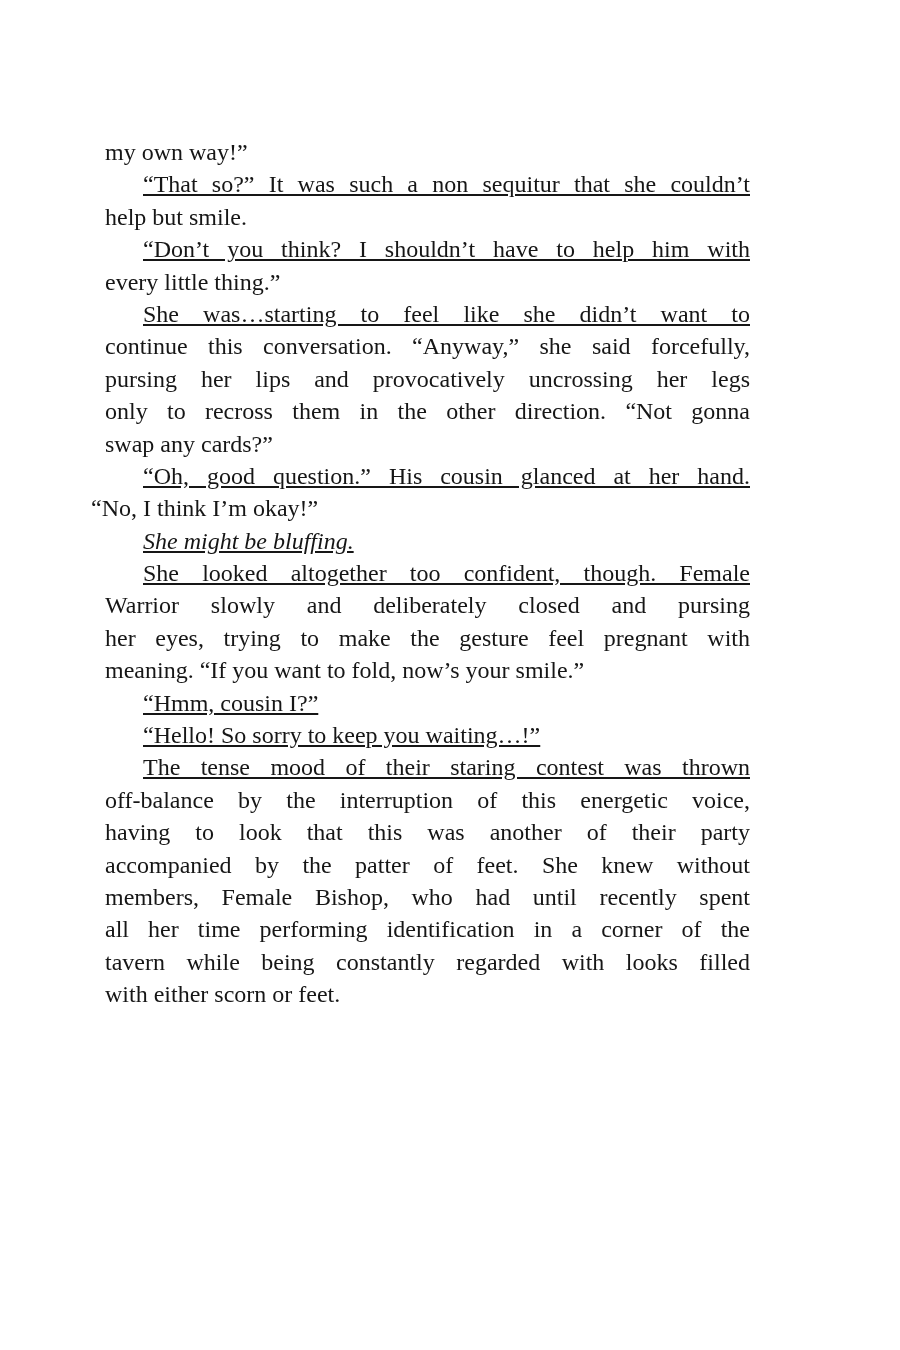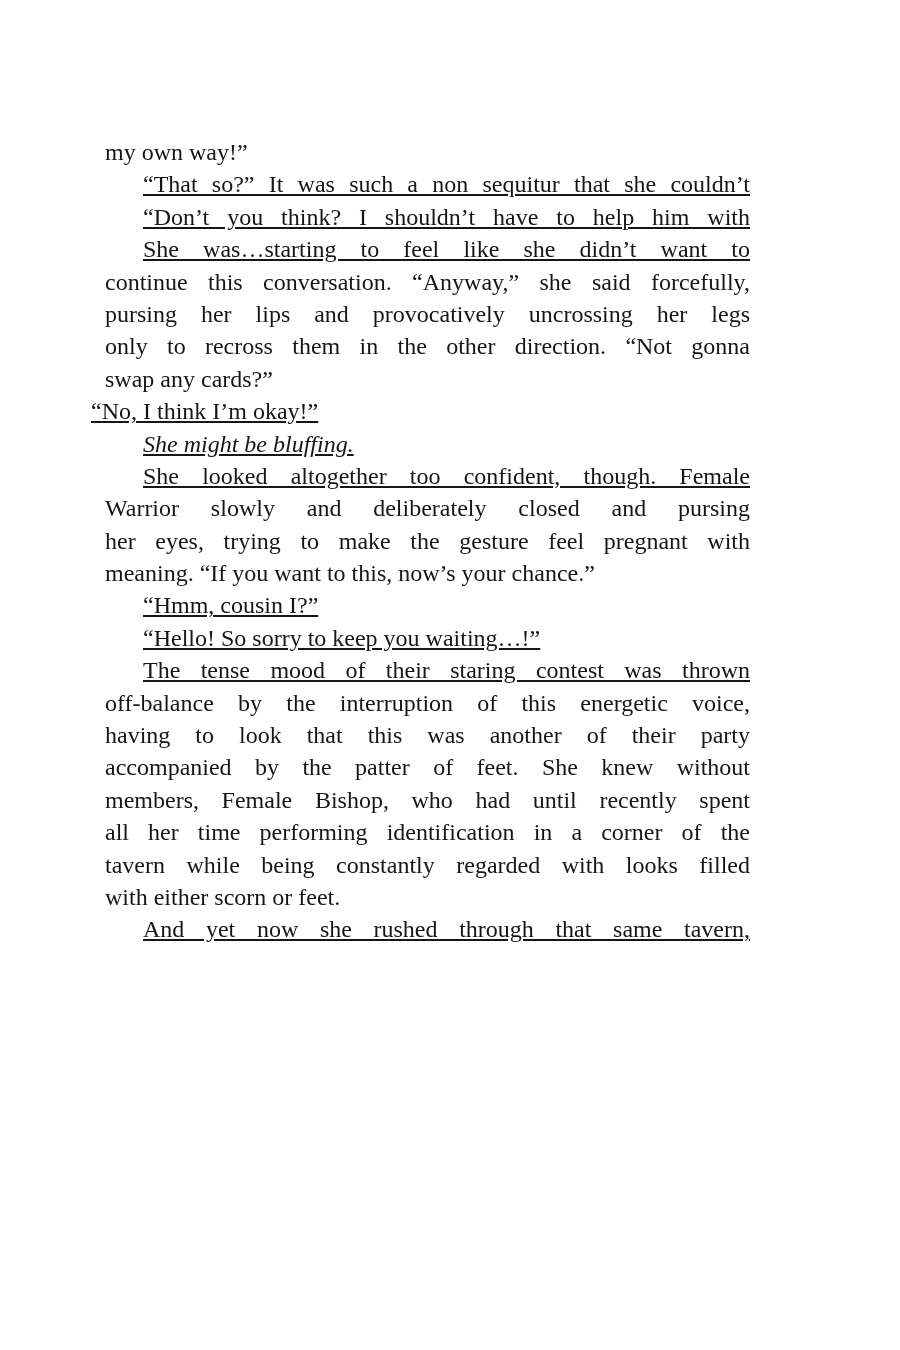--- a/index.html
+++ b/index.html
@@ -44,47 +44,48 @@
   }
   .line.indent {
     text-indent: 38px;
     text-decoration: underline;
   }
   .line.italic {
     font-style: italic;
   }
   .line.hang {
     margin-left: -14px;
-    text-decoration: underline;
   }
 </style>
 </head>
 <body style="background: rgb(255, 255, 255);">
 
 <div class="book-page">
   <div class="book-text" style="color: rgb(22, 22, 22);">
       <div class="line">my own way!”</div>
       <div class="line just indent">“That so?” It was such a non sequitur that she couldn’t</div>
+      <div class="line">help but smile.</div>
       <div class="line just indent">“Don’t you think? I shouldn’t have to help him with</div>
+      <div class="line">every little thing.”</div>
       <div class="line just indent">She was…starting to feel like she didn’t want to</div>
       <div class="line just">continue this conversation. “Anyway,” she said forcefully,</div>
       <div class="line just">pursing her lips and provocatively uncrossing her legs</div>
       <div class="line just">only to recross them in the other direction. “Not gonna</div>
       <div class="line">swap any cards?”</div>
+      <div class="line just indent">“Oh, good question.” His cousin glanced at her hand.</div>
       <div class="line hang">“No, I think I’m okay!”</div>
       <div class="line indent italic">She might be bluffing.</div>
       <div class="line just indent">She looked altogether too confident, though. Female</div>
       <div class="line just">Warrior slowly and deliberately closed and pursing</div>
       <div class="line just">her eyes, trying to make the gesture feel pregnant with</div>
-      <div class="line">meaning. “If you want to this, now’s your chance.”</div>
+      <div class="line">meaning. “If you want to fold, now’s your smile.”</div>
       <div class="line indent">“Hmm, cousin I?”</div>
       <div class="line indent">“Hello! So sorry to keep you waiting…!”</div>
       <div class="line just indent">The tense mood of their staring contest was thrown</div>
       <div class="line just">off-balance by the interruption of this energetic voice,</div>
       <div class="line just">having to look that this was another of their party</div>
       <div class="line just">accompanied by the patter of feet. She knew without</div>
       <div class="line just">members, Female Bishop, who had until recently spent</div>
       <div class="line just">all her time performing identification in a corner of the</div>
       <div class="line just">tavern while being constantly regarded with looks filled</div>
       <div class="line">with either scorn or feet.</div>
-      <div class="line just indent">And yet now she rushed through that same tavern,</div>
     </div>
 </div>
 
 </body></html>

